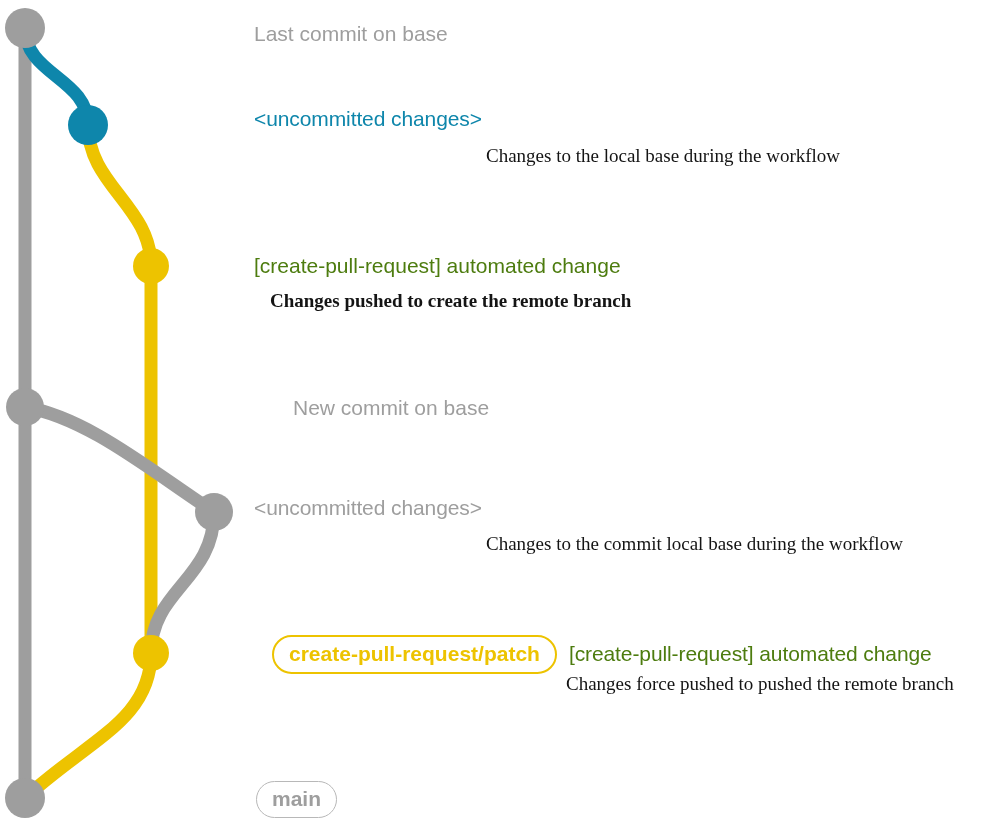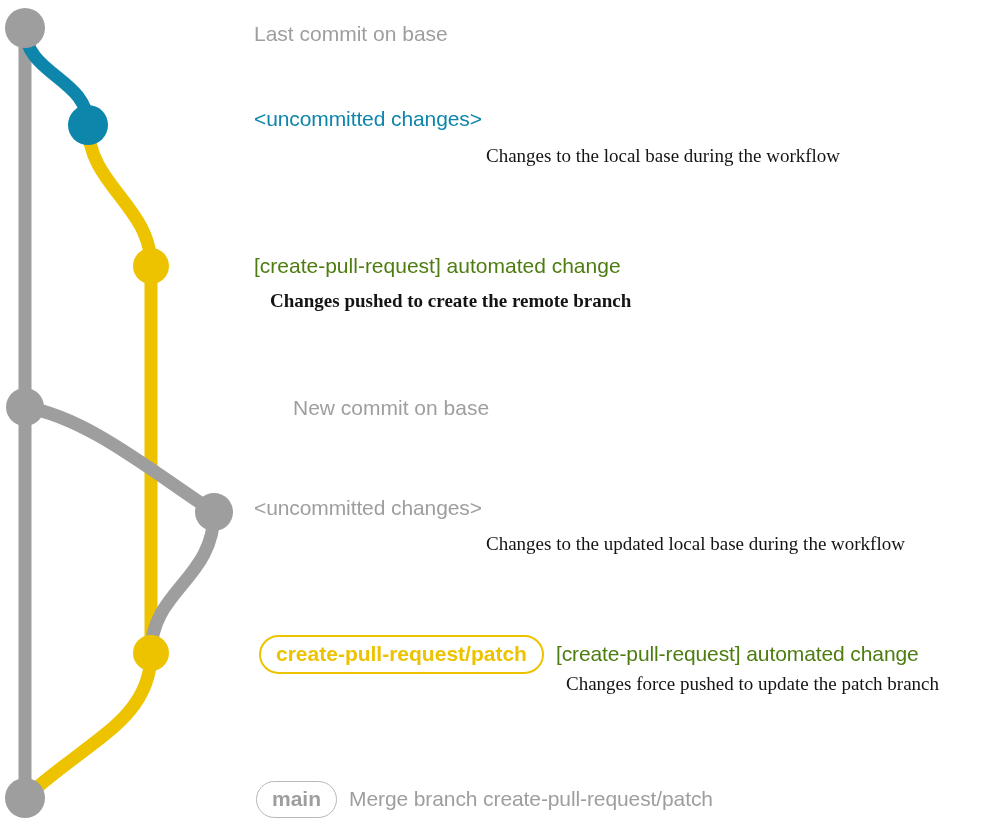--- a/index.html
+++ b/index.html
@@ -123,24 +123,23 @@
 <div class="desc" style="left:486px; top:145px;">Changes to the local base during the workflow</div>
 
 <div class="bare-subject subject-yellow" style="left:254px; top:254px;">[create-pull-request] automated change</div>
 <div class="desc" style="left:270px; top:290px;font-weight:bold;">Changes pushed to create the remote branch</div>
 
 <div class="bare-subject subject-gray" style="left:254px; top:396px;margin-left:39px;">New commit on base</div>
 
 <div class="row" style="left:254px; top:496px;">
   <span class="subject subject-gray">&lt;uncommitted changes&gt;</span>
 </div>
-<div class="desc" style="left:486px; top:533px;">Changes to the updated local base during the workflow</div>
+<div class="desc" style="left:486px; top:533px;">Changes to the commit local base during the workflow</div>
 
-<div class="row" style="left:259px; top:635px;">
+<div class="row" style="left:272px; top:635px;">
   <span class="pill pill-yellow">create-pull-request/patch</span>
   <span class="subject subject-yellow">[create-pull-request] automated change</span>
 </div>
-<div class="desc" style="left:566px; top:673px;">Changes force pushed to update the patch branch</div>
+<div class="desc" style="left:566px; top:673px;">Changes force pushed to pushed the remote branch</div>
 
-<div class="row" style="left:256px; top:781px;">
+<div class="row" style="left:256px; top:781px;gap:44px;">
   <span class="pill pill-gray">main</span>
-  <span class="subject subject-gray">Merge branch create-pull-request/patch</span>
 </div>
 
 </body></html>

